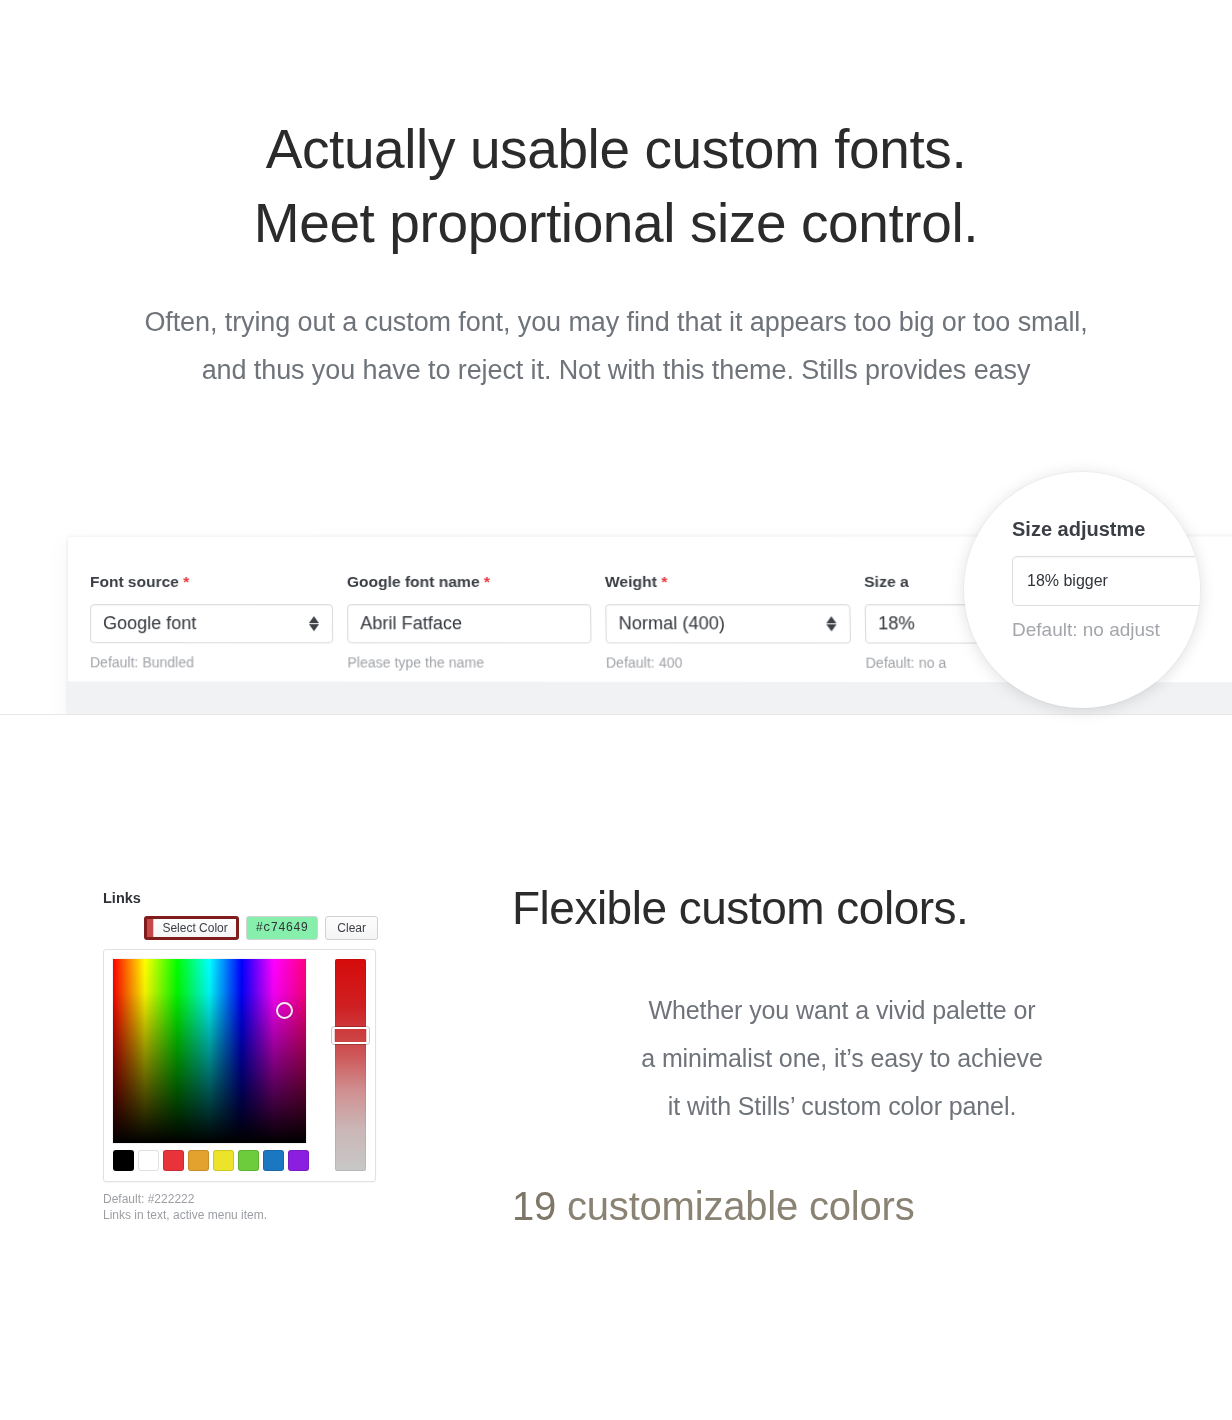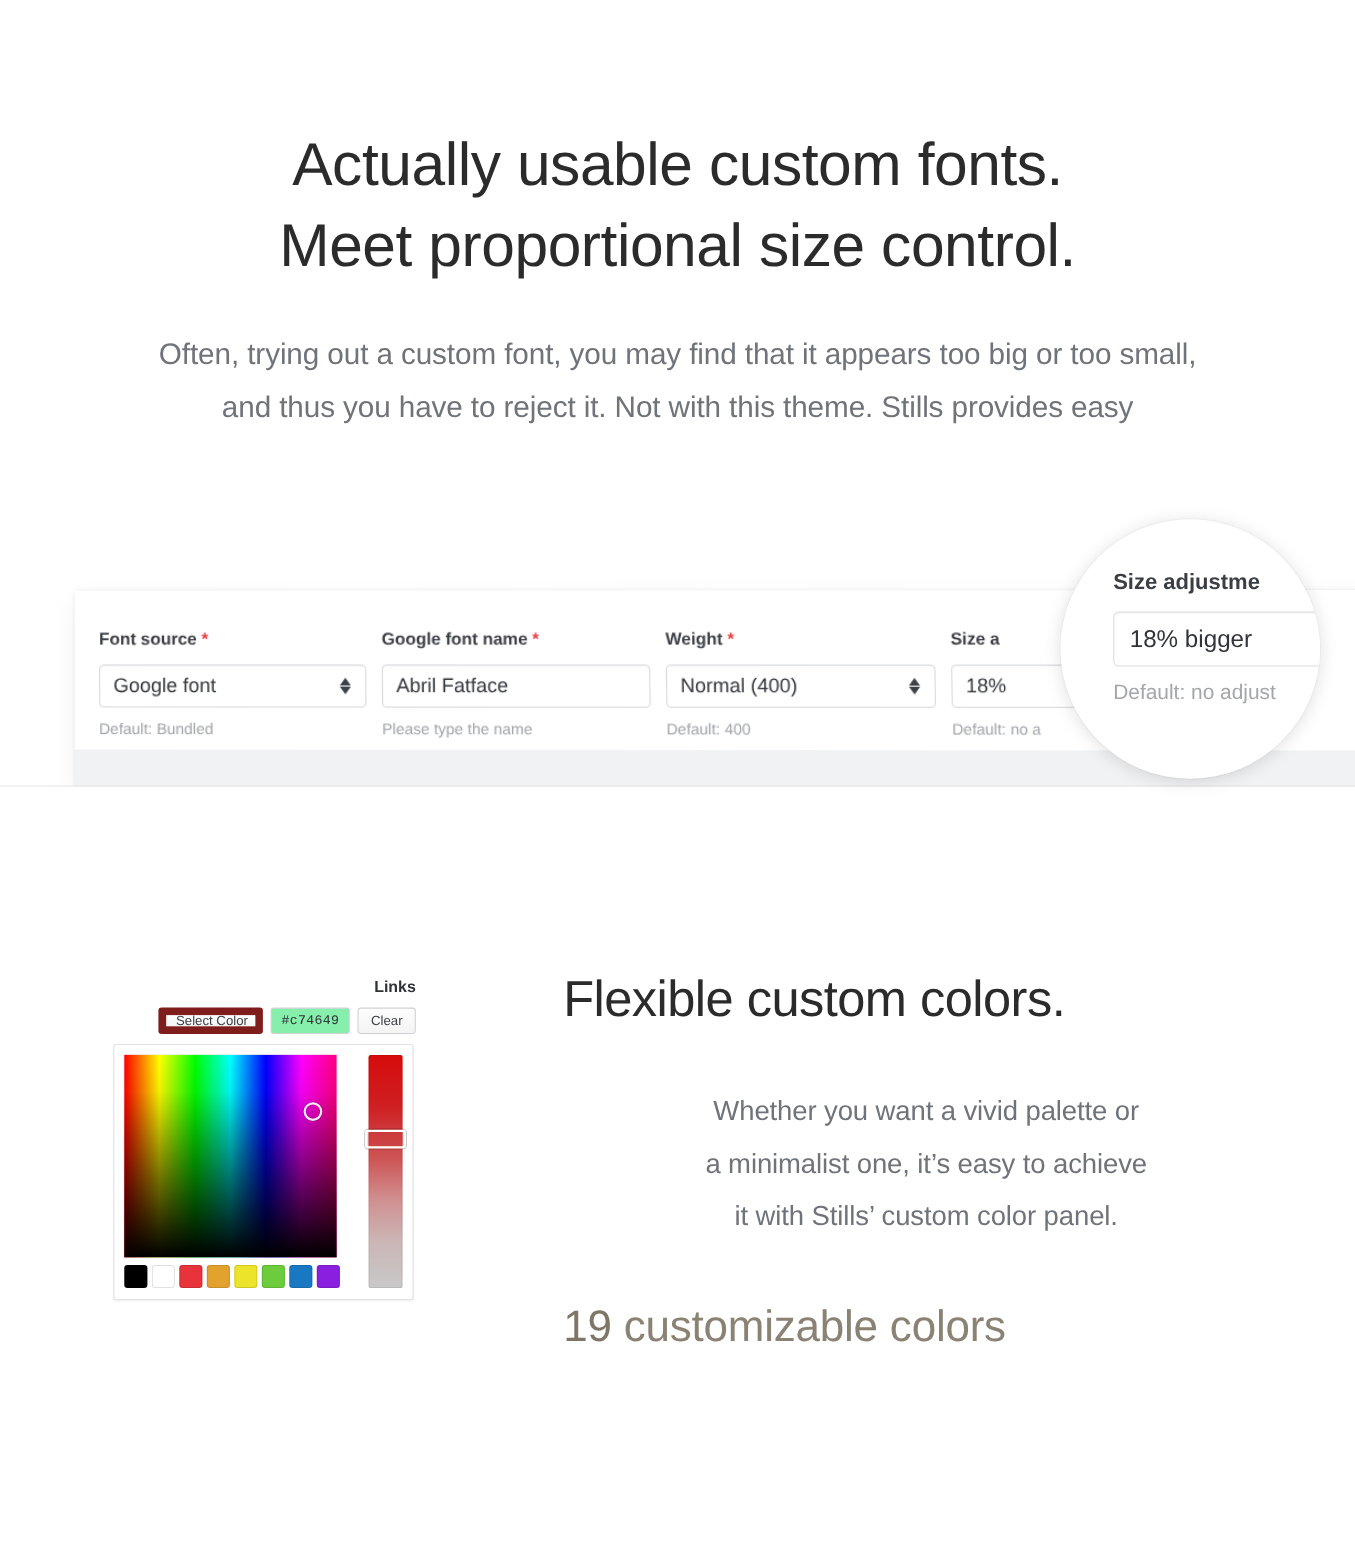--- a/index.html
+++ b/index.html
@@ -124,46 +124,46 @@
   .mag-inner { position: absolute; left: 48px; top: 46px; width: 260px; }
   .mag-label {
     font-size: 20px; font-weight: bold; color: #3b3f45;
     white-space: nowrap; margin-bottom: 15px;
   }
   .mag-ctrl {
     width: 210px; height: 50px;
     border: 1px solid #dcdee1; border-radius: 5px; background: #fff;
     box-shadow: inset 0 1px 2px rgba(0,0,0,0.04);
     display: flex; align-items: center; padding: 0 14px;
-    font-size: 22px; color: #31353b; font-weight: 300;
+    font-size: 16px; color: #31353b; font-weight: 300;
     white-space: nowrap;
   }
   .mag-help {
     margin-top: 13px; font-size: 19px; color: #a3a6ab;
     font-weight: 300; white-space: nowrap;
   }
 
   .section-divider {
     position: absolute;
     left: 0; top: 714px; width: 1232px; height: 1px;
     background: #e6e7e8;
   }
 
   
   .colors-section { position: absolute; top: 880px; left: 0; width: 1232px; }
 
-  .picker-col { position: absolute; left: 103px; top: 10px; width: 275px; text-align: right; }
+  .picker-col { position: absolute; left: 103px; top: 10px; width: 275px; }
   .picker-title {
     font-size: 14.5px; font-weight: bold; color: #2f3237;
     margin-bottom: 10px;
   }
   .picker-toolbar { display: flex; align-items: stretch; height: 24px; }
   .swatch-btn {
     display: flex; align-items: stretch;
-    border: 7px solid #7f1d1d; border-radius: 3px; overflow: hidden;
+    border: 3px solid #7f1d1d; border-radius: 3px; overflow: hidden;
     background: #4c1d95;
     margin-left: 41px;
   }
   .swatch-chip { width: 42px; }
   .swatch-text {
     display: flex; align-items: center; padding: 0 8px;
     font-size: 12px; color: #3b3f45; border-left: 1px solid #cfd2d5;
     background: linear-gradient(#fdfdfd,#f4f4f4);
     white-space: nowrap;
   }
@@ -359,20 +359,24 @@
           <div class="mini-swatch" style="background: rgb(236, 228, 42);"></div>
           <div class="mini-swatch" style="background: rgb(109, 204, 60);"></div>
           <div class="mini-swatch" style="background: rgb(26, 120, 194);"></div>
           <div class="mini-swatch" style="background: rgb(138, 31, 224);"></div>
         </div>
         <div class="hue-strip">
           <div class="hue-handle"></div>
         </div>
       </div>
 
+      <div class="picker-help">
+        <div>Default: #222222</div>
+        <div>Links in text, active menu item.</div>
+      </div>
     </div>
 
     <div class="text-col">
       <h2 class="colors-heading">Flexible custom colors.</h2>
       <p class="colors-body">
         <span class="ln">Whether you want a vivid palette or</span>
         <span class="ln">a minimalist one, it’s easy to achieve</span>
         <span class="ln">it with Stills’ custom color panel.</span>
       </p>
       <p class="colors-stat">

